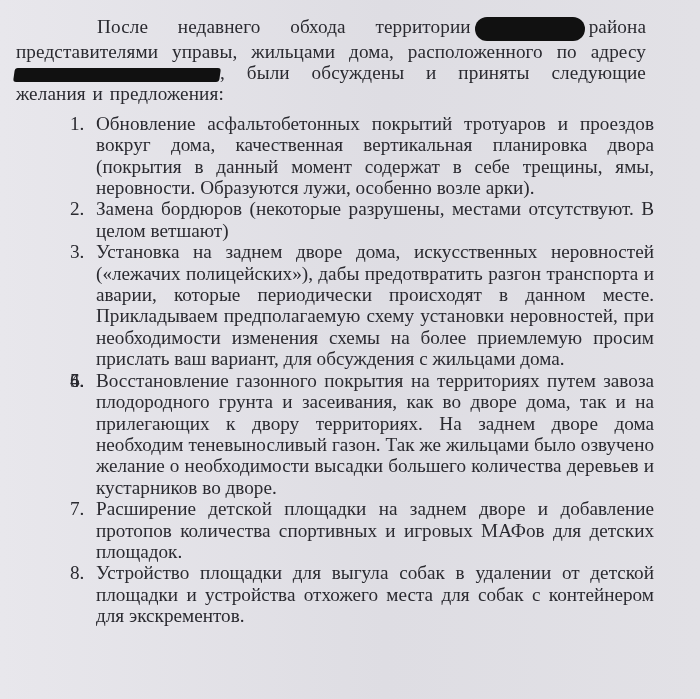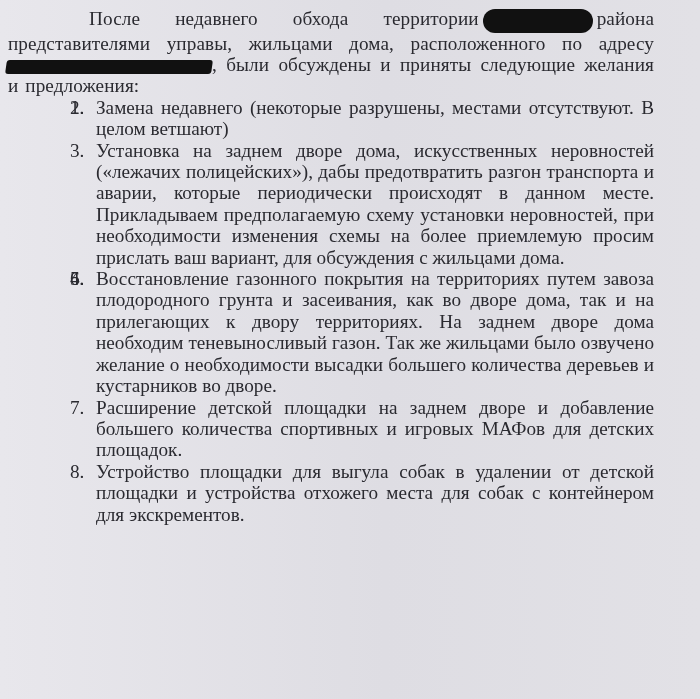--- a/index.html
+++ b/index.html
@@ -20,21 +20,21 @@
     position: absolute;
     left: 8px;
     top: 8px;
     width: 646px;
     font-size: 19.2px;
     line-height: 21.4px;
   }
   .intro {
     text-align: justify;
     text-indent: 81px;
-    margin: 0;
+    margin: 8px;
     letter-spacing: 0.1px;
     word-spacing: 2px;
   }
   .redact {
     display: inline-block;
     background: #111;
     vertical-align: middle;
     height: 20px;
   }
   .redact-district {
@@ -66,23 +66,23 @@
     top: 0;
   }
 </style>
 </head>
 <body>
 
 <div class="page">
   <p class="intro"><span>После недавнего обхода территории</span><span class="redact redact-district"></span><span>района представителями управы, жильцами дома, расположенного по адресу</span> <span class="redact redact-address"></span><span>, были обсуждены и приняты следующие желания и предложения:</span></p>
 
   <ol class="items">
-    <li><span class="num">1.</span></li>
-    <li><span class="num">2.</span><span>Замена недавнего (некоторые разрушены, местами отсутствуют. В целом ветшают)</span></li>
+    <li><span class="num">1.</span><span>Обновление асфальтобетонных покрытий тротуаров и проездов вокруг дома, качественная вертикальная планировка двора (покрытия в данный момент содержат в себе трещины, ямы, неровности. Образуются лужи, особенно возле арки).</span></li>
+    <li><span class="num">2.</span><span>Замена бордюров (некоторые разрушены, местами отсутствуют. В целом ветшают)</span></li>
     <li><span class="num">3.</span><span>Установка на заднем дворе дома, искусственных неровностей («лежачих полицейских»), дабы предотвратить разгон транспорта и аварии, которые периодически происходят в данном месте. Прикладываем предполагаемую схему установки неровностей, при необходимости изменения схемы на более приемлемую просим прислать ваш вариант, для обсуждения с жильцами дома.</span></li>
     <li><span class="num">4.</span></li>
     <li><span class="num">5.</span></li>
     <li><span class="num">6.</span><span>Восстановление газонного покрытия на территориях путем завоза плодородного грунта и засеивания, как во дворе дома, так и на прилегающих к двору территориях. На заднем дворе дома необходим теневыносливый газон. Так же жильцами было озвучено желание о необходимости высадки большего количества деревьев и кустарников во дворе.</span></li>
-    <li><span class="num">7.</span><span>Расширение детской площадки на заднем дворе и добавление большего количества спортивных и игровых МАФов для детских площадок.</span></li>
+    <li><span class="num">7.</span><span>Расширение детской площадки на заднем дворе и добавление протопов количества спортивных и игровых МАФов для детских площадок.</span></li>
     <li><span class="num">8.</span><span>Устройство площадки для выгула собак в удалении от детской площадки и устройства отхожего места для собак с контейнером для экскрементов.</span></li>
 
   </ol>
 </div>
 
 </body></html>

